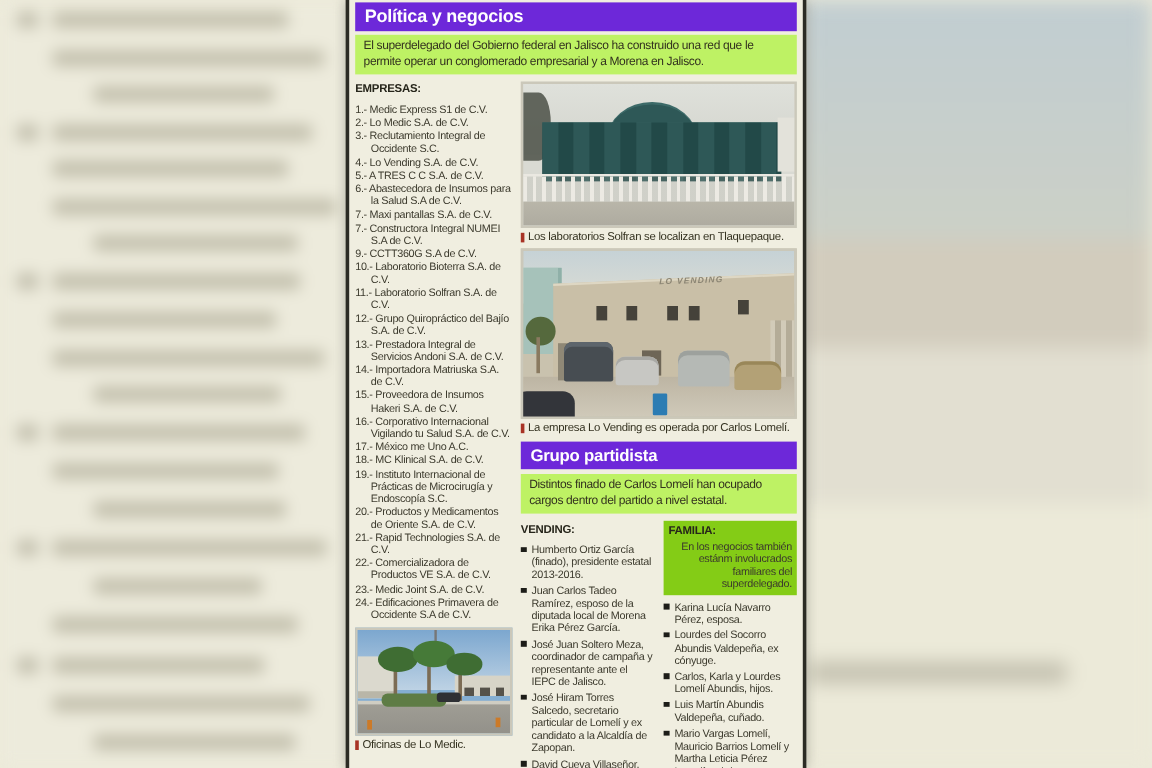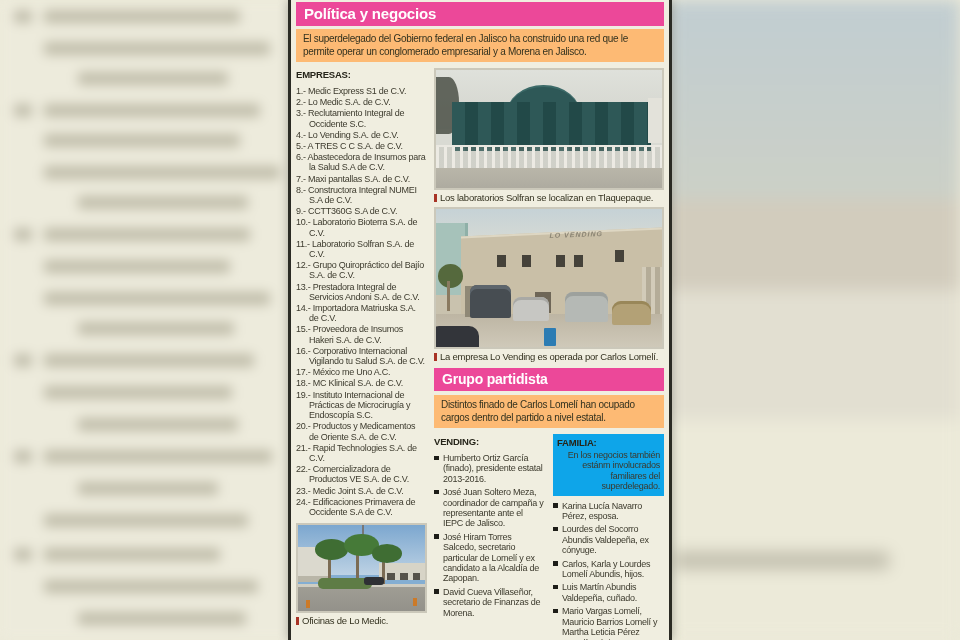--- a/index.html
+++ b/index.html
@@ -34,23 +34,23 @@
   .bln{position:absolute;left:14px;width:18px;height:13px;background:#aeab97;border-radius:3px;opacity:.7}
   .br-sky{position:absolute;top:-10px;left:-10px;right:-10px;height:215px;background:linear-gradient(#c0cdd2,#ccd0c6);}
   .br-wall{position:absolute;top:200px;left:-10px;right:-10px;height:95px;background:#d2ccbd;}
   .br-light{position:absolute;top:290px;left:-10px;right:-10px;height:130px;background:#e2dfd1;}
   .br-line{position:absolute;top:552px;left:6px;width:215px;height:17px;background:#b6b3a1;border-radius:3px;opacity:.8}
 
   
   .panel{position:absolute;left:288px;top:0;width:384px;height:640px;background:#f0eee0;
          border-left:3px solid #2b2b24;border-right:3px solid #2b2b24;box-sizing:border-box;
          box-shadow:0 0 10px rgba(0,0,0,.28);padding:2px 5px 0 5px;overflow:hidden;color:#3b392e;}
-  .bar{background:#ec4899;color:#fff;font-weight:bold;font-size:15px;letter-spacing:-0.2px;
+  .bar{background:#6d28d9;color:#fff;font-weight:bold;font-size:15px;letter-spacing:-0.2px;
        padding:3px 8px 4px 8px;margin-bottom:3px;}
-  .ybox{background:#fdba74;color:#33321f;font-size:10px;letter-spacing:-0.3px;line-height:12.5px;
+  .ybox{background:#bef264;color:#33321f;font-size:10px;letter-spacing:-0.3px;line-height:12.5px;
         padding:4px 7px;margin-bottom:5px;}
   .cols{display:flex;gap:7px;}
   .col-left{width:131px;flex:none;}
   .col-right{flex:1;min-width:0;}
   .col-label{font-weight:bold;font-size:9.5px;letter-spacing:-0.2px;color:#26251a;margin:2px 0 6px 0;}
   ul{list-style:none;margin:0;padding:0;}
   .emp-list{font-size:9px;letter-spacing:-0.25px;line-height:10.2px;color:#3c3a2d;}
   .emp-item{padding-left:13px;text-indent:-13px;margin-bottom:1px;}
   .photo{position:relative;overflow:hidden;border:2px solid #cbc8ba;box-sizing:border-box;}
   .photo i{position:absolute;display:block;}
@@ -122,21 +122,21 @@
   .photo3 .coneB{right:6%;bottom:6%;width:4px;height:8px;background:#cc7a28;}
 
   
   .bar2{margin-top:2px;margin-bottom:4px;font-size:14px;}
   .ybox2{margin-bottom:6px;}
   .subcols{display:flex;gap:8px;}
   .subcol{flex:1;min-width:0;}
   .blist{font-size:9px;letter-spacing:-0.25px;line-height:10.4px;color:#3c3a2d;}
   .blist li{position:relative;padding-left:9px;margin-bottom:3px;}
   .sq{position:absolute;left:0;top:2.5px;width:4.5px;height:4.5px;background:#1d1d18;}
-  .fam-head{background:#0ea5e9;padding:3px 4px 4px 4px;margin:0 0 5px 0;}
+  .fam-head{background:#84cc16;padding:3px 4px 4px 4px;margin:0 0 5px 0;}
   .fam-head .col-label{margin:0 0 2px 0;}
   .fam-intro{font-size:9px;letter-spacing:-0.25px;line-height:10.4px;color:#3c3a2d;text-align:right;}
 </style>
 </head>
 <body>
 
 <div class="stage">
 
   <div class="bg bg-left">
     <i class="bl"></i>
@@ -195,21 +195,21 @@
             <li class="emp-item"><span>3.- Reclutamiento Integral de Occidente S.C.</span></li>
 
             <li class="emp-item"><span>4.- Lo Vending S.A. de C.V.</span></li>
 
             <li class="emp-item"><span>5.- A TRES C C S.A. de C.V.</span></li>
 
             <li class="emp-item"><span>6.- Abastecedora de Insumos para la Salud S.A de C.V.</span></li>
 
             <li class="emp-item"><span>7.- Maxi pantallas S.A. de C.V.</span></li>
 
-            <li class="emp-item"><span>8.- Constructora Integral NUMEI S.A de C.V.</span></li>
+            <li class="emp-item"><span>7.- Constructora Integral NUMEI S.A de C.V.</span></li>
 
             <li class="emp-item"><span>9.- CCTT360G S.A de C.V.</span></li>
 
             <li class="emp-item"><span>10.- Laboratorio Bioterra S.A. de C.V.</span></li>
 
             <li class="emp-item"><span>11.- Laboratorio Solfran S.A. de C.V.</span></li>
 
             <li class="emp-item"><span>12.- Grupo Quiropráctico del Bajío S.A. de C.V.</span></li>
 
             <li class="emp-item"><span>13.- Prestadora Integral de Servicios Andoni S.A. de C.V.</span></li>
@@ -312,20 +312,21 @@
         <div class="ybox ybox2">Distintos finado de Carlos Lomelí han ocupado cargos dentro del partido a nivel estatal.</div>
 
         <div class="subcols">
 
           <div class="subcol">
             <div class="col-label">VENDING:</div>
             <ul class="blist">
 
                 <li><span class="sq"></span><span>Humberto Ortiz García (finado), presidente estatal 2013-2016.</span></li>
 
+                <li><span class="sq"></span><span>Juan Carlos Tadeo Ramírez, esposo de la diputada local de Morena Erika Pérez García.</span></li>
 
                 <li><span class="sq"></span><span>José Juan Soltero Meza, coordinador de campaña y representante ante el IEPC de Jalisco.</span></li>
 
                 <li><span class="sq"></span><span>José Hiram Torres Salcedo, secretario particular de Lomelí y ex candidato a la Alcaldía de Zapopan.</span></li>
 
                 <li><span class="sq"></span><span>David Cueva Villaseñor, secretario de Finanzas de Morena.</span></li>
 
               </ul>
           </div>
 

